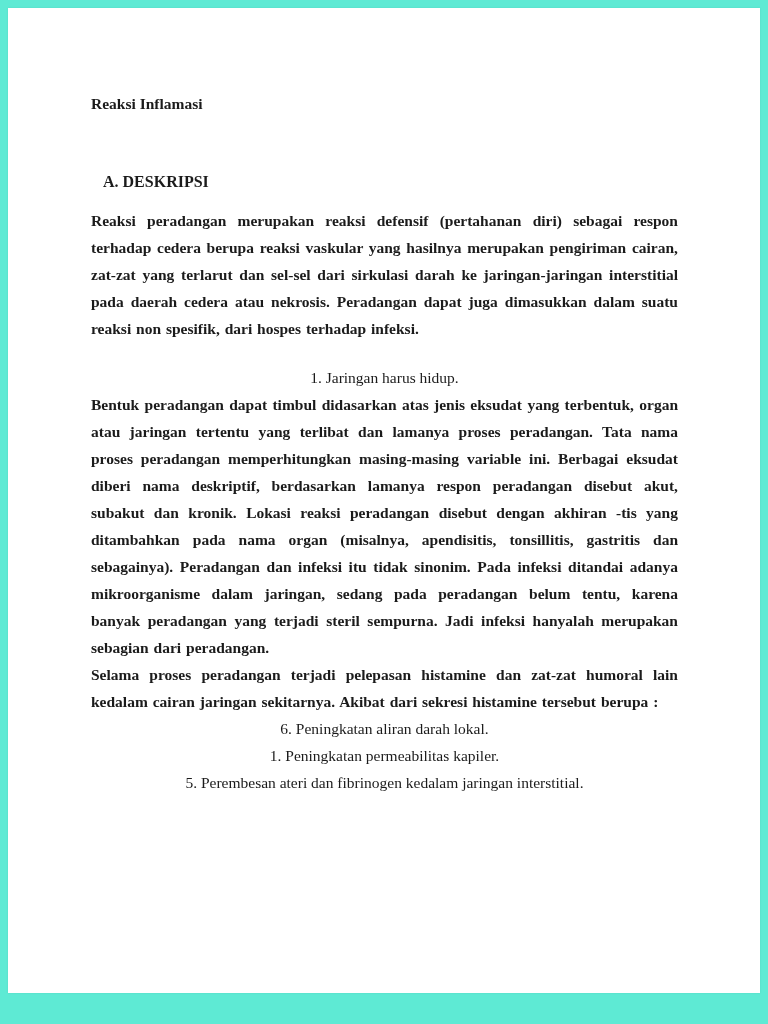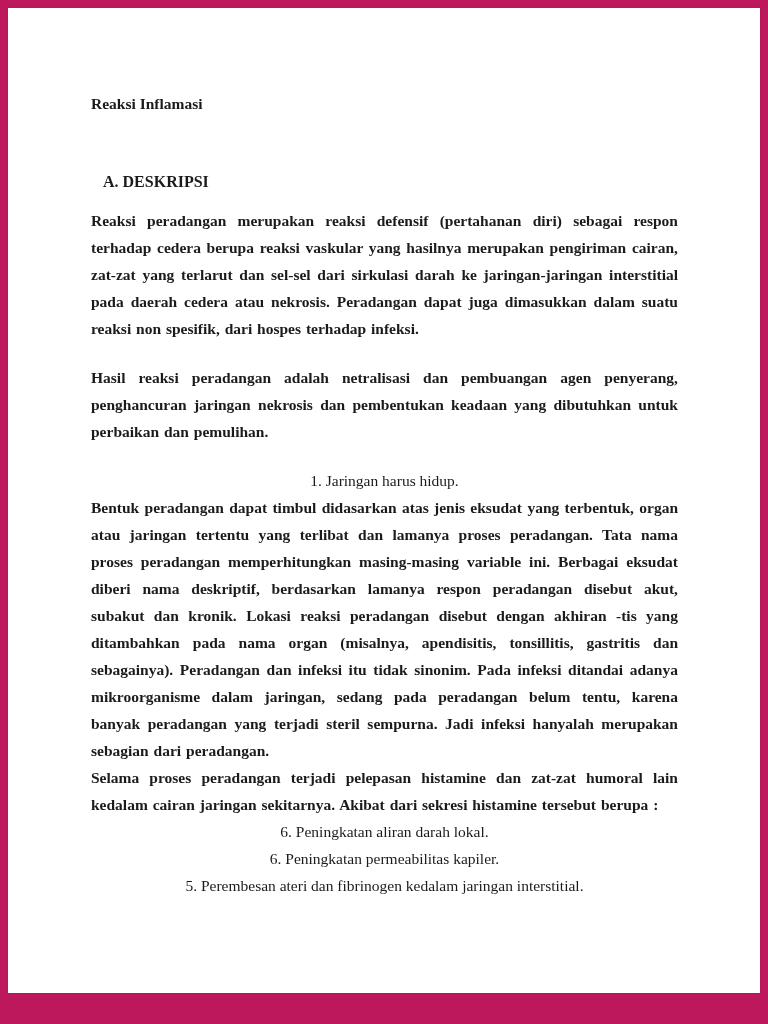--- a/index.html
+++ b/index.html
@@ -4,21 +4,21 @@
 <style>
   html, body {
     margin: 0;
     padding: 0;
     background: #e9e9e9;
   }
   .viewport {
     width: 768px;
     height: 1024px;
     margin: 0 auto;
-    background: #be185d;
+    background: #5eead4;
     overflow: hidden;
     font-family: "Liberation Serif", "DejaVu Serif", serif;
     color: #1b1b1b;
   }
   .page {
     box-sizing: border-box;
     width: 752px;
     min-height: 985px;
     margin: 8px auto 0;
     background: #ffffff;
@@ -65,34 +65,33 @@
 <div class="viewport">
   <div class="page">
 
     <h1 class="doc-title">Reaksi Inflamasi</h1>
 
     <section>
       <h2 class="section-heading">A. DESKRIPSI</h2>
 
       <p class="para">Reaksi peradangan merupakan reaksi defensif (pertahanan diri) sebagai respon terhadap cedera berupa reaksi vaskular yang hasilnya merupakan pengiriman cairan, zat-zat yang terlarut dan sel-sel dari sirkulasi darah ke jaringan-jaringan interstitial pada daerah cedera atau nekrosis. Peradangan dapat juga dimasukkan dalam suatu reaksi non spesifik, dari hospes terhadap infeksi.</p>
 
-      <p class="para">Hasil reaksi peradangan adalah netralisasi dan pembuangan agen penyerang, penghancuran jaringan nekrosis dan pembentukan keadaan yang dibutuhkan untuk perbaikan dan pemulihan.</p>
 
 
       <div class="list-line">1. Jaringan harus hidup.</div>
 
 
       <p class="para no-bottom">Bentuk peradangan dapat timbul didasarkan atas jenis eksudat yang terbentuk, organ atau jaringan tertentu yang terlibat dan lamanya proses peradangan. Tata nama proses peradangan memperhitungkan masing-masing variable ini. Berbagai eksudat diberi nama deskriptif, berdasarkan lamanya respon peradangan disebut akut, subakut dan kronik. Lokasi reaksi peradangan disebut dengan akhiran -tis yang ditambahkan pada nama organ (misalnya, apendisitis, tonsillitis, gastritis dan sebagainya). Peradangan dan infeksi itu tidak sinonim. Pada infeksi ditandai adanya mikroorganisme dalam jaringan, sedang pada peradangan belum tentu, karena banyak peradangan yang terjadi steril sempurna. Jadi infeksi hanyalah merupakan sebagian dari peradangan.</p>
     </section>
 
     <section>
 
       <p class="para no-bottom">Selama proses peradangan terjadi pelepasan histamine dan zat-zat humoral lain kedalam cairan jaringan sekitarnya. Akibat dari sekresi histamine tersebut berupa :</p>
 
       <div class="list-line">6. Peningkatan aliran darah lokal.</div>
 
-      <div class="list-line">6. Peningkatan permeabilitas kapiler.</div>
+      <div class="list-line">1. Peningkatan permeabilitas kapiler.</div>
 
       <div class="list-line">5. Perembesan ateri dan fibrinogen kedalam jaringan interstitial.</div>
     </section>
 
   </div>
 </div>
 
 </body></html>

